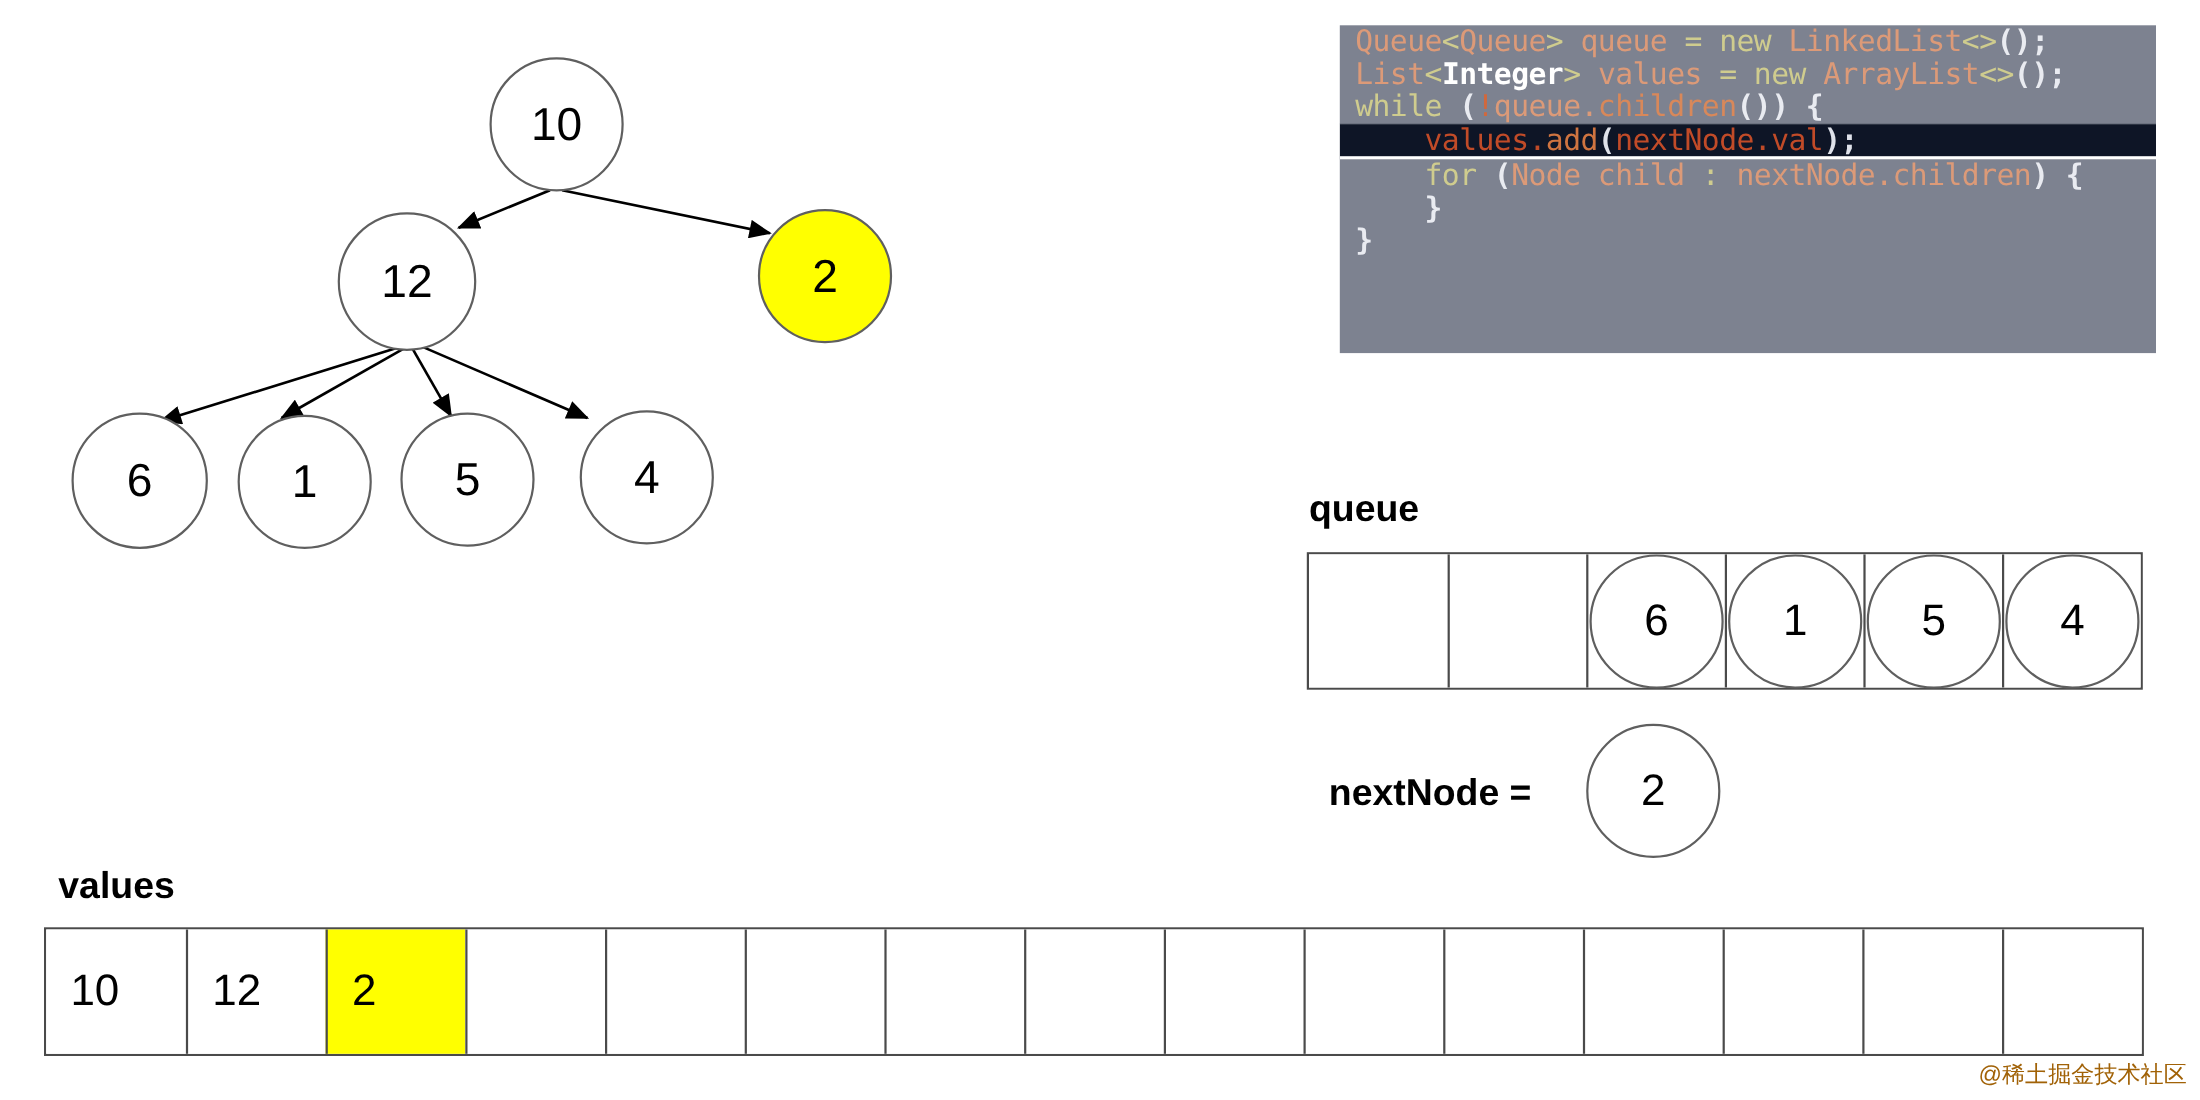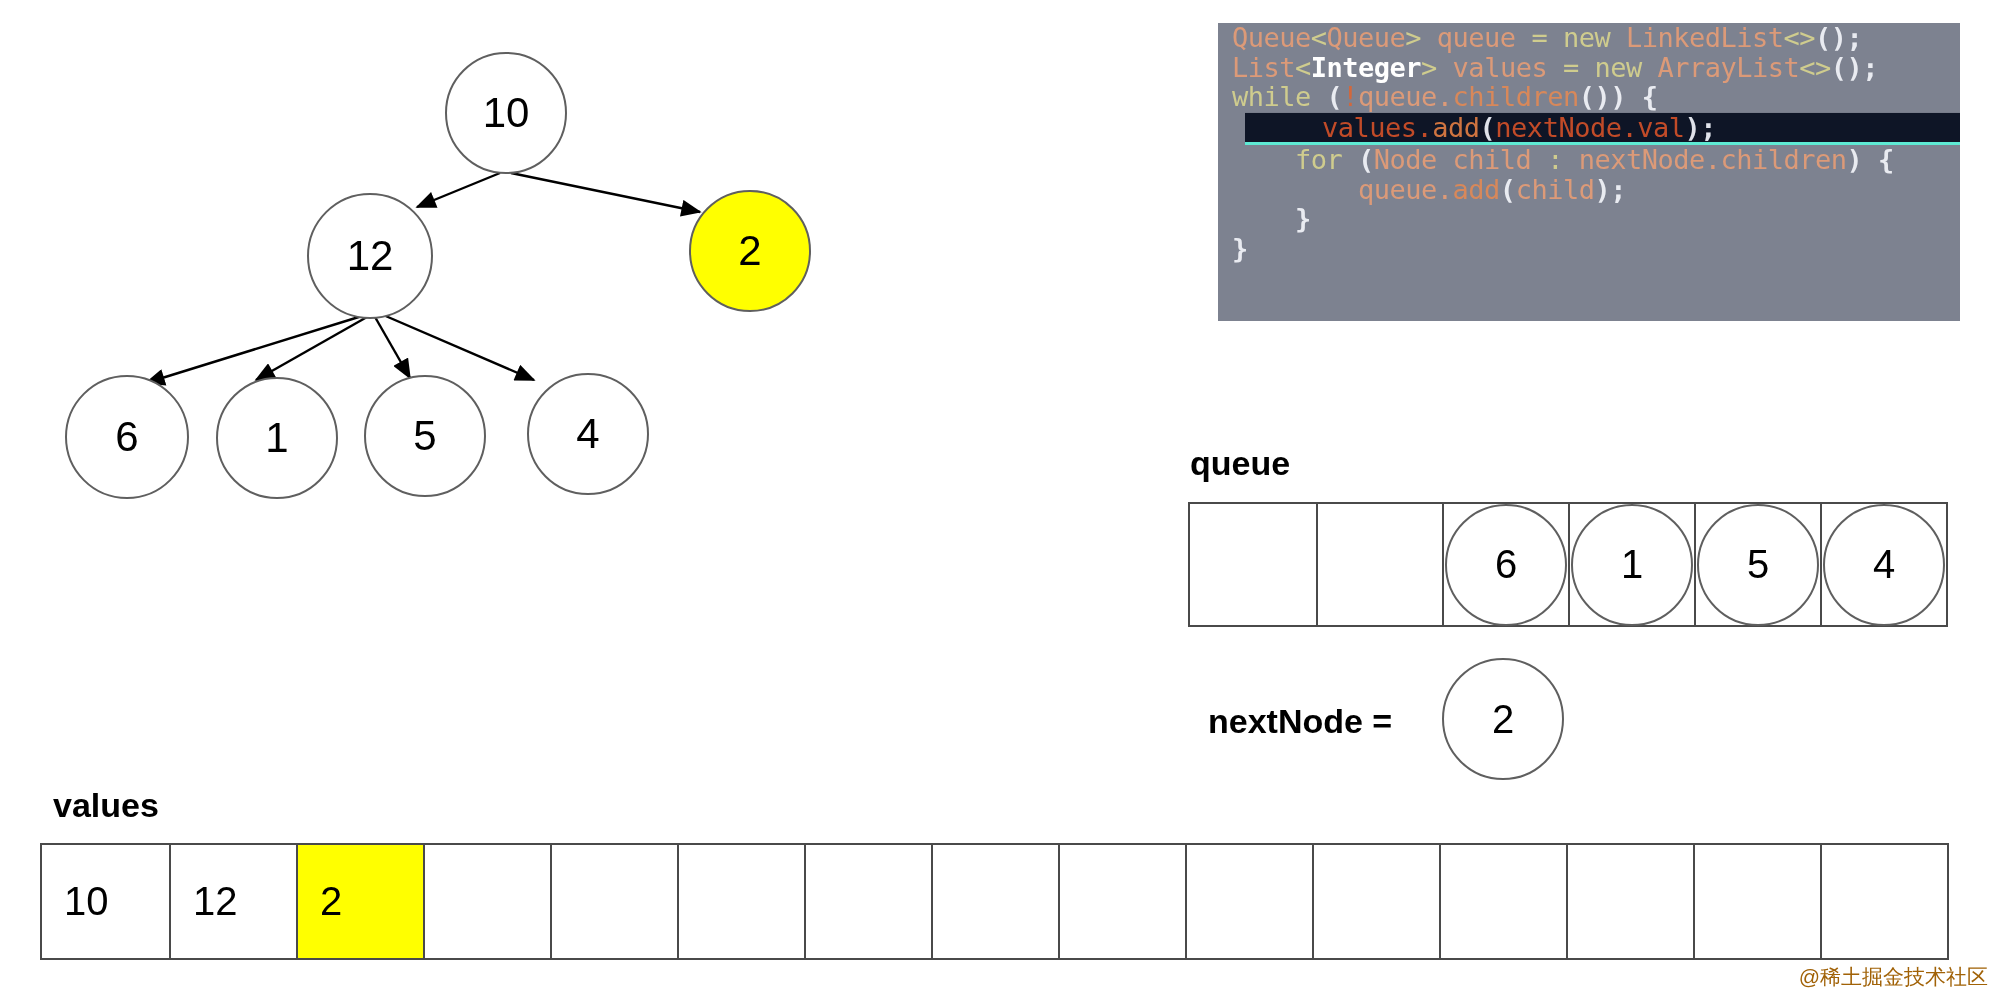--- a/index.html
+++ b/index.html
@@ -11,22 +11,22 @@
   .tree-node{position:absolute;border:2.5px solid #5f5f5f;border-radius:50%;
              display:flex;align-items:center;justify-content:center;
              font-size:42px;color:#000;box-sizing:border-box;background:#fff;}
 
   
   #code-block{position:absolute;left:1218px;top:23px;width:742px;height:298px;
               overflow:hidden;font-family:"DejaVu Sans Mono","Liberation Mono",monospace;
               font-size:27px;}
   .code-line{height:29.5px;line-height:29.5px;white-space:pre;padding-left:14px;
              box-sizing:border-box;letter-spacing:-0.5px;}
-  .code-line.hl{border-top:1px solid rgba(205,210,220,.55);border-bottom:3px solid #5eead4;
-                height:33.5px;margin-left:27px;}
+  .code-line.hl{border-top:1px solid rgba(205,210,220,.55);border-bottom:3px solid #ffffff;
+                height:33.5px;}
   .c-salmon{color:#dc9a78}
   .c-khaki{color:#cfcc8e}
   .c-kwd{color:#cfcc8e;font-weight:normal}
   .c-white{color:#e9ebf1;font-weight:600}
   .c-whitebold{color:#ffffff;font-weight:bold}
   .c-orange{color:#d8885a}
   .c-redorange{color:#d2683c}
   .c-hlred{color:#c14b28}
   .c-hlorange{color:#cf7440}
   .c-hlwhite{color:#dfe2ea;font-weight:600}
@@ -89,21 +89,20 @@
       <div class="tree-node" style="left: 364px; top: 375px; height: 122px; width: 122px; background: rgb(255, 255, 255);">5</div>
       <div class="tree-node" style="left: 527px; top: 373px; height: 122px; width: 122px; background: rgb(255, 255, 255);">4</div>
     </div>
 
   <div id="code-block" style="background: rgb(125, 130, 144);">
       <div class="code-line"><span class="c-salmon">Queue</span><span class="c-khaki">&lt;</span><span class="c-salmon">Queue</span><span class="c-khaki">&gt;</span><span class="c-salmon"> queue </span><span class="c-khaki">=</span><span class="c-kwd"> new</span><span class="c-salmon"> LinkedList</span><span class="c-khaki">&lt;&gt;</span><span class="c-white">();</span></div>
       <div class="code-line"><span class="c-salmon">List</span><span class="c-khaki">&lt;</span><span class="c-whitebold">Integer</span><span class="c-khaki">&gt;</span><span class="c-salmon"> values </span><span class="c-khaki">=</span><span class="c-kwd"> new</span><span class="c-salmon"> ArrayList</span><span class="c-khaki">&lt;&gt;</span><span class="c-white">();</span></div>
       <div class="code-line"><span class="c-kwd">while</span><span class="c-white"> (</span><span class="c-redorange">!</span><span class="c-salmon">queue.</span><span class="c-orange">children</span><span class="c-white">()) {</span></div>
       <div class="code-line hl" style="background: rgb(14, 21, 38);"><span class="c-hlred">    values.</span><span class="c-hlorange">add</span><span class="c-hlwhite">(</span><span class="c-hlred">nextNode.val</span><span class="c-hlwhite">);</span></div>
       <div class="code-line"><span class="c-kwd">    for</span><span class="c-white"> (</span><span class="c-salmon">Node child </span><span class="c-khaki">:</span><span class="c-salmon"> nextNode.children</span><span class="c-white">) {</span></div>
-      <div class="code-line"><span class="c-salmon">        queue.</span><span class="c-orange">add</span><span class="c-white">(</span><span class="c-salmon">child</span><span class="c-white">);</span></div>
       <div class="code-line"><span class="c-white">    }</span></div>
       <div class="code-line"><span class="c-white">}</span></div>
     </div>
 
   <div id="queue-label" class="big-label">queue</div>
   <div id="queue-array" class="array">
       <div class="cell"></div>
       <div class="cell"></div>
       <div class="cell">
         <div class="q-circle">6</div>

